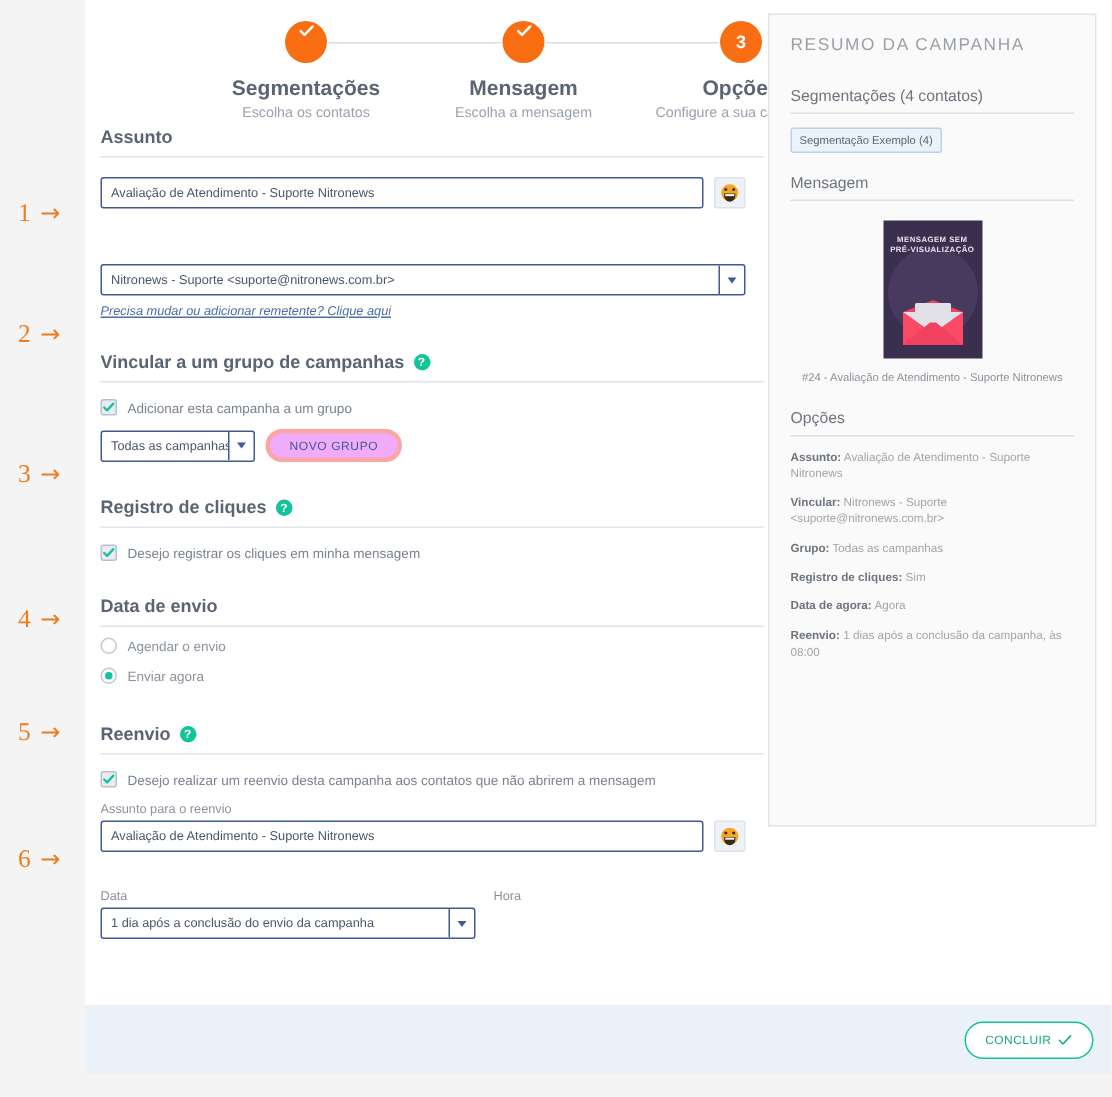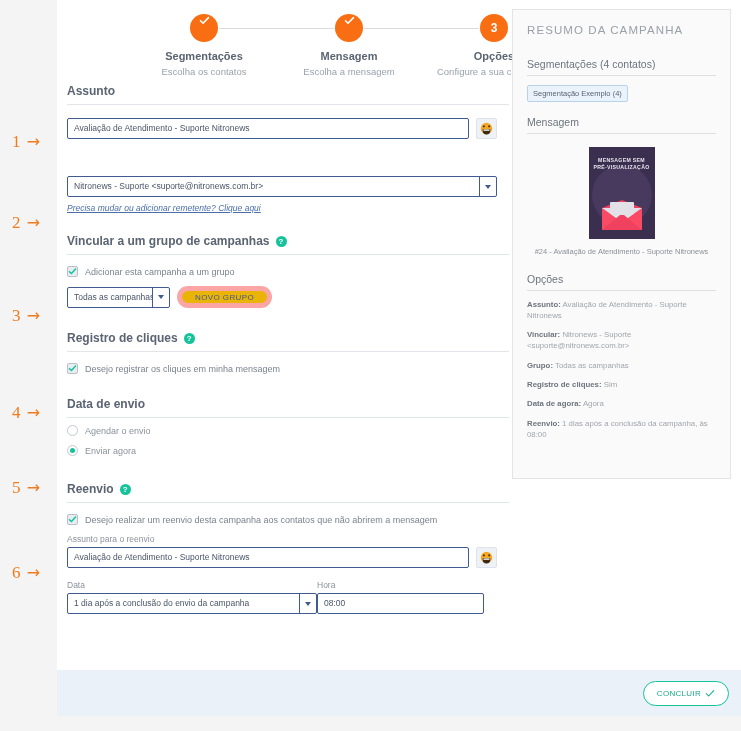--- a/index.html
+++ b/index.html
@@ -33,21 +33,21 @@
   .step.s1 { left: 62px; }
   .step.s2 { left: 207px; }
   .step.s3 { left: 352px; }
   .step-circle {
     width: 28px; height: 28px; border-radius: 50%;
     background: #f96e12; margin: 8px auto 0;
     color: #fff; font-size: 12px; line-height: 28px; font-weight: bold;
     position: relative; z-index: 2;
   }
   .step-circle svg { display: block; margin: 7px auto; }
-  .step-title { font-size: 11px; color: #5a6472; font-weight: bold; margin-top: 8px; }
+  .step-title { font-size: 14px; color: #5a6472; font-weight: bold; margin-top: 8px; }
   .step-sub { font-size: 9.5px; color: #9aa2ae; margin-top: 4px; }
   .step-line {
     position: absolute; top: 22px; height: 1px; background: #d9dde3; z-index: 1;
   }
   .step-line.l1 { left: 152px; width: 115px; }
   .step-line.l2 { left: 297px; width: 115px; }
 
   
   .form { position: absolute; left: 10px; top: 84px; width: 442px; }
 
@@ -102,40 +102,40 @@
 
   .chk {
     width: 11px; height: 11px; border-radius: 2px; border: 1px solid #b9c0c9;
     background: #e9edf1; display: inline-flex; align-items: center; justify-content: center;
     flex: 0 0 auto;
   }
   .chk svg { display: block; }
   .chk-label { font-size: 9px; color: #7b838f; }
 
   .btn-pill {
-    border: 5px solid #fca5a5; border-radius: 14px; height: 22px;
+    border: 3px solid #fca5a5; border-radius: 14px; height: 22px;
     display: inline-flex; align-items: center; justify-content: center;
-    padding: 0 13px; font-size: 8px; color: #3f5b92; background: #eab308;
+    padding: 0 13px; font-size: 8px; color: #3f5b92; background: #f0abfc;
     letter-spacing: .4px; cursor: pointer; white-space: nowrap;
   }
 
   .radio-row { display: flex; align-items: center; gap: 7px; margin-top: 7px; }
   .radio {
     width: 11px; height: 11px; border-radius: 50%; border: 1px solid #c3c9d1;
     background: #fff; display: inline-flex; align-items: center; justify-content: center;
     flex: 0 0 auto;
   }
   .radio .dot { width: 5px; height: 5px; border-radius: 50%; background: #14c39a; }
   .radio-label { font-size: 9px; color: #8b929c; }
 
   .sublabel { font-size: 8.5px; color: #8b929c; margin-bottom: 3px; }
 
   
   .summary {
-    position: absolute; left: 455px; top: 9px; width: 219px; height: 470px;
+    position: absolute; left: 455px; top: 9px; width: 219px; height: 542px;
     background: #fafafa; border: 1px solid #e4e4e4;
   }
   .sum-pad { padding: 14px 14px 0 14px; }
   .sum-title { font-size: 11.5px; color: #9aa0a8; letter-spacing: 1.1px; }
   .sum-h {
     font-size: 10.5px; color: #6e757e; padding-bottom: 5px;
     border-bottom: 1px solid #e0e0e0; margin-top: 22px;
   }
   .seg-tag {
     display: inline-block; margin-top: 9px;
@@ -350,33 +350,32 @@
         <svg width="13" height="13" viewBox="0 0 16 16">
           <circle cx="8" cy="8" r="7" fill="#f5a623"></circle>
           <rect x="3.6" y="4.4" width="2.3" height="2" rx="0.5" fill="#3b2a15"></rect>
           <rect x="10.1" y="4.4" width="2.3" height="2" rx="0.5" fill="#3b2a15"></rect>
           <path d="M3.4 8.6 h9.2 v2.1 a4.6 4.6 0 0 1 -9.2 0 z" fill="#3b2a15"></path>
           <rect x="4.3" y="9.1" width="7.4" height="1.7" fill="#fff"></rect>
         </svg>
       </div>
     </div>
 
-    <div class="row" style="margin-top:12px; align-items:flex-start; gap:0">
+    <div class="row" style="margin-top:24px; align-items:flex-start; gap:12px">
       <div style="width:250px">
         <div class="sublabel">Data</div>
         <div class="selectbox" style="width:250px">
           <div class="val">1 dia após a conclusão do envio da campanha</div>
           <div class="caret">
                 <div class="caret-tri"></div>
               </div>
         </div>
       </div>
       <div style="width:167px">
         <div class="sublabel">Hora</div>
-        <div class="txtinput" style="width:167px">08:00</div>
       </div>
     </div>
 
   </div>
 
   <div class="summary">
    <div class="sum-pad">
     <div class="sum-title">RESUMO DA CAMPANHA</div>
 
     <div class="sum-h">Segmentações (4 contatos)</div>

